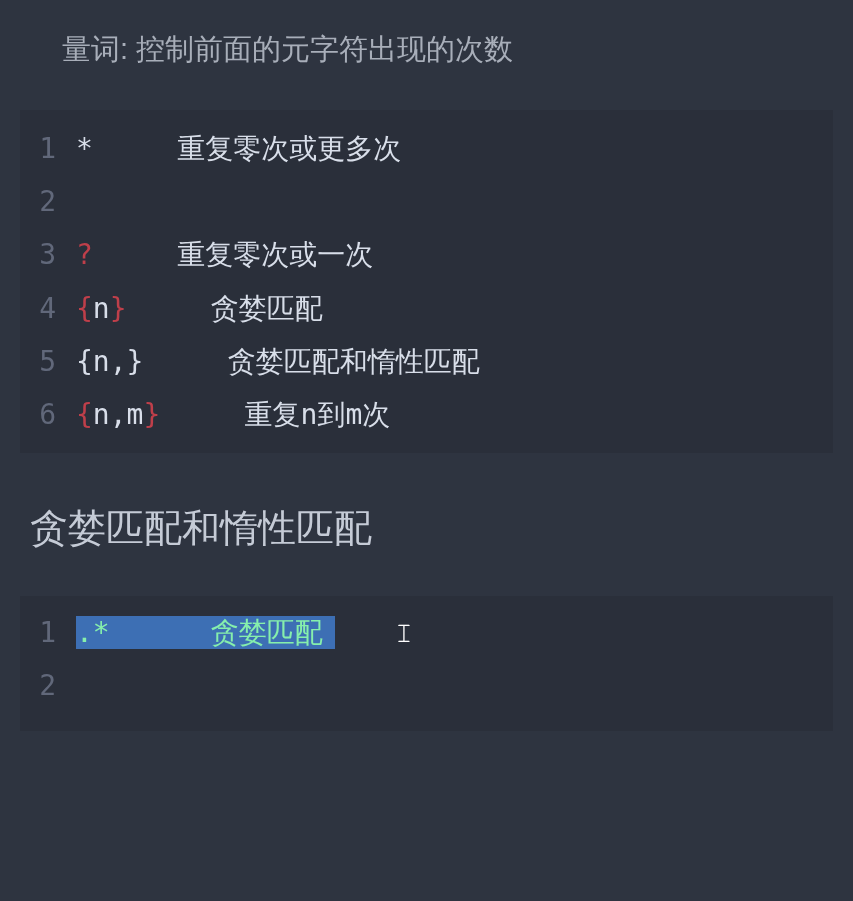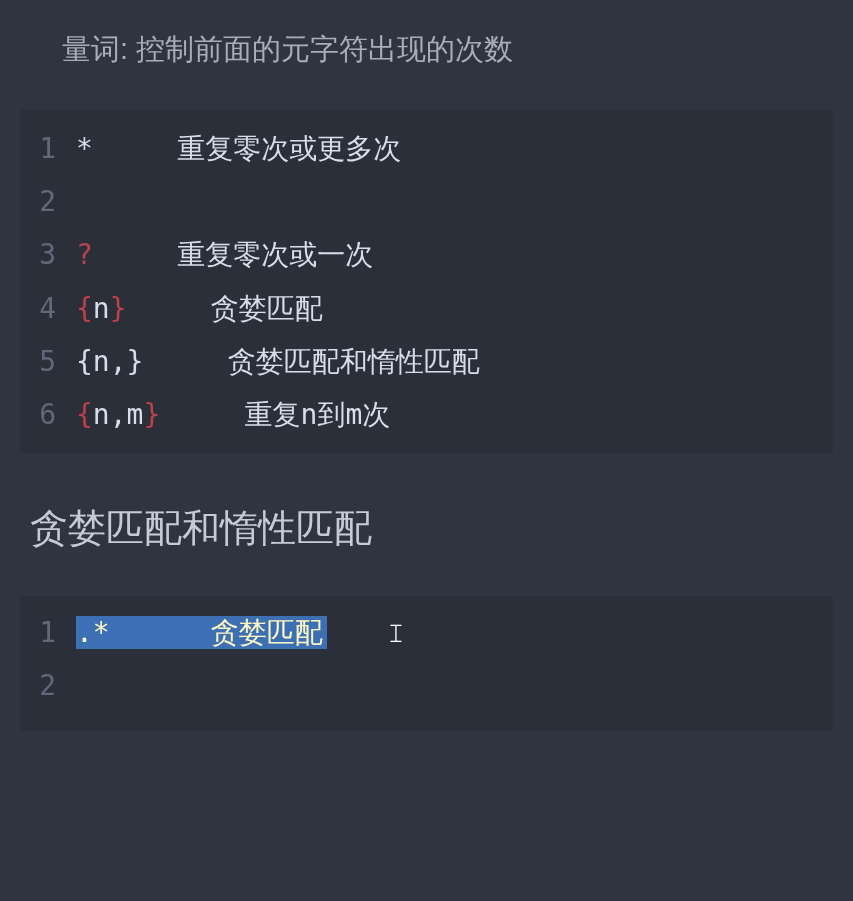--- a/index.html
+++ b/index.html
@@ -42,22 +42,22 @@
       flex-shrink: 0;
     }
     .code-content {
       color: #d8dee9;
     }
     .red {
       color: #bf3f4a;
     }
     .selected {
       background: #3d6fb4;
-      color: #fef9c3;
-      padding-right: 4px;
+      color: #86efac;
+      padding-right: 12px;
     }
     .heading2 {
       font-size: 38px;
       color: #c5cbd6;
       padding: 50px 0 0 30px;
       font-weight: 400;
     }
     .code-block2 {
       margin: 42px 20px 0 20px;
       background: #2a2f3a;

